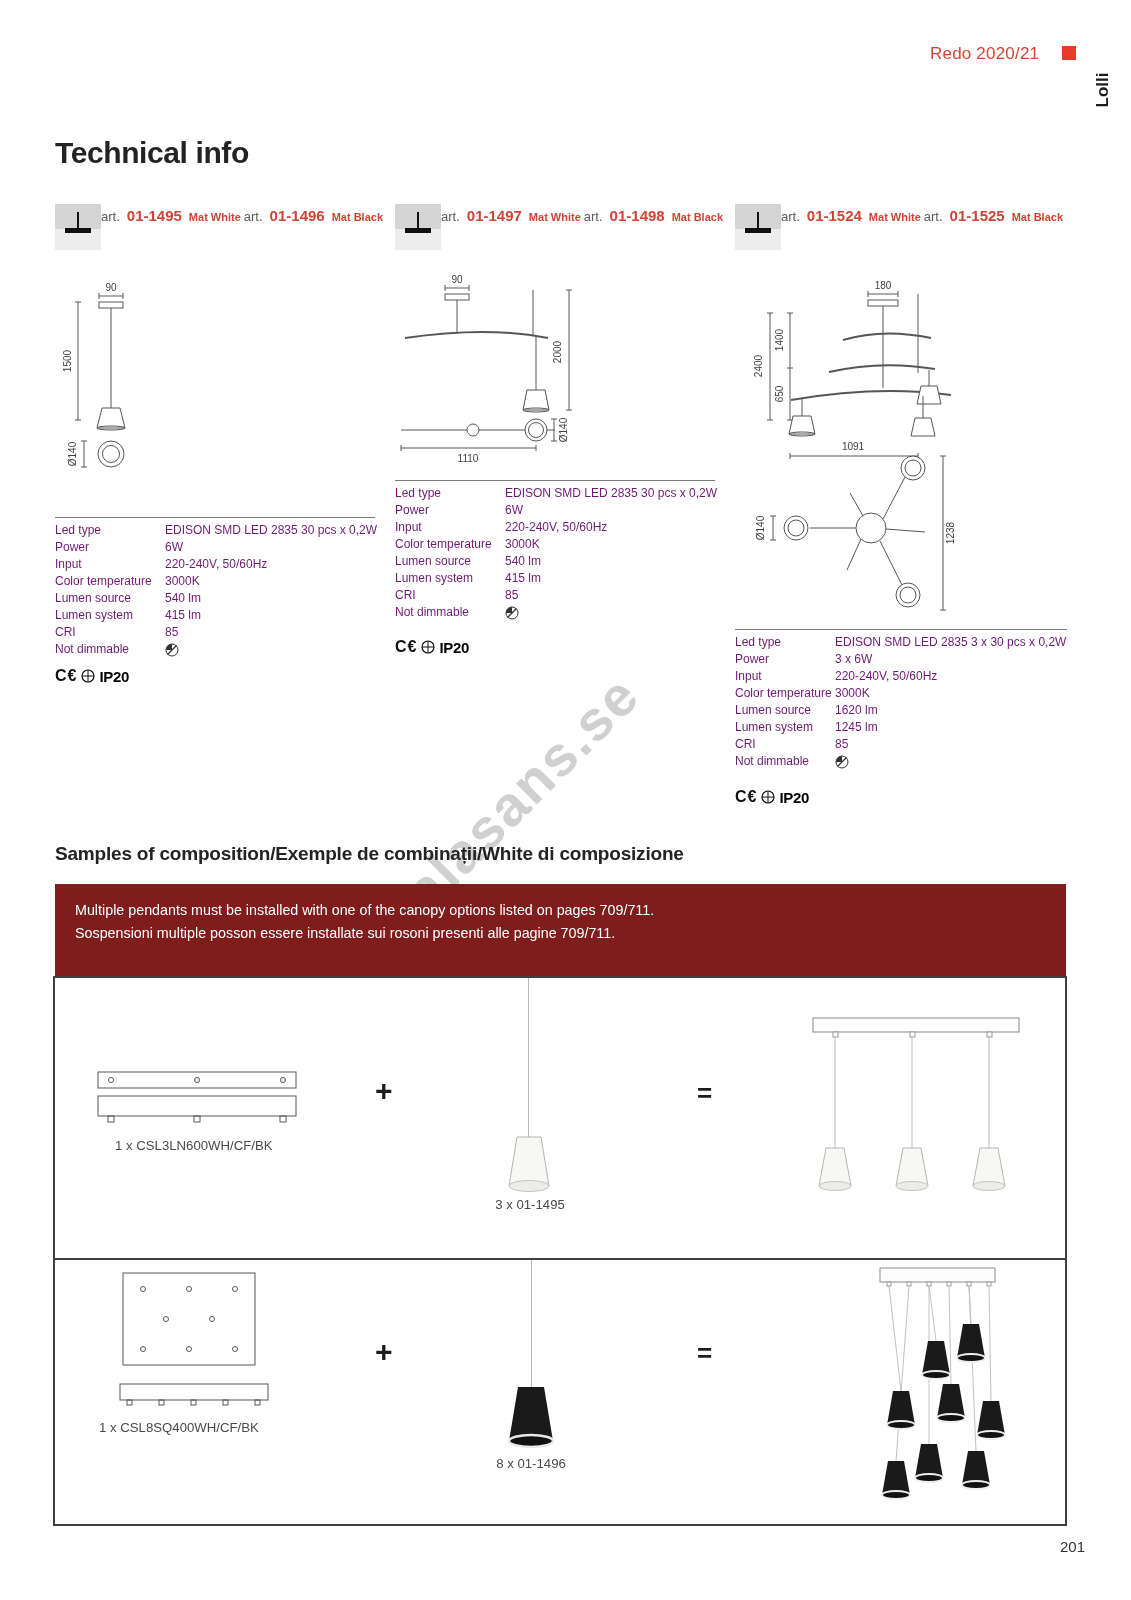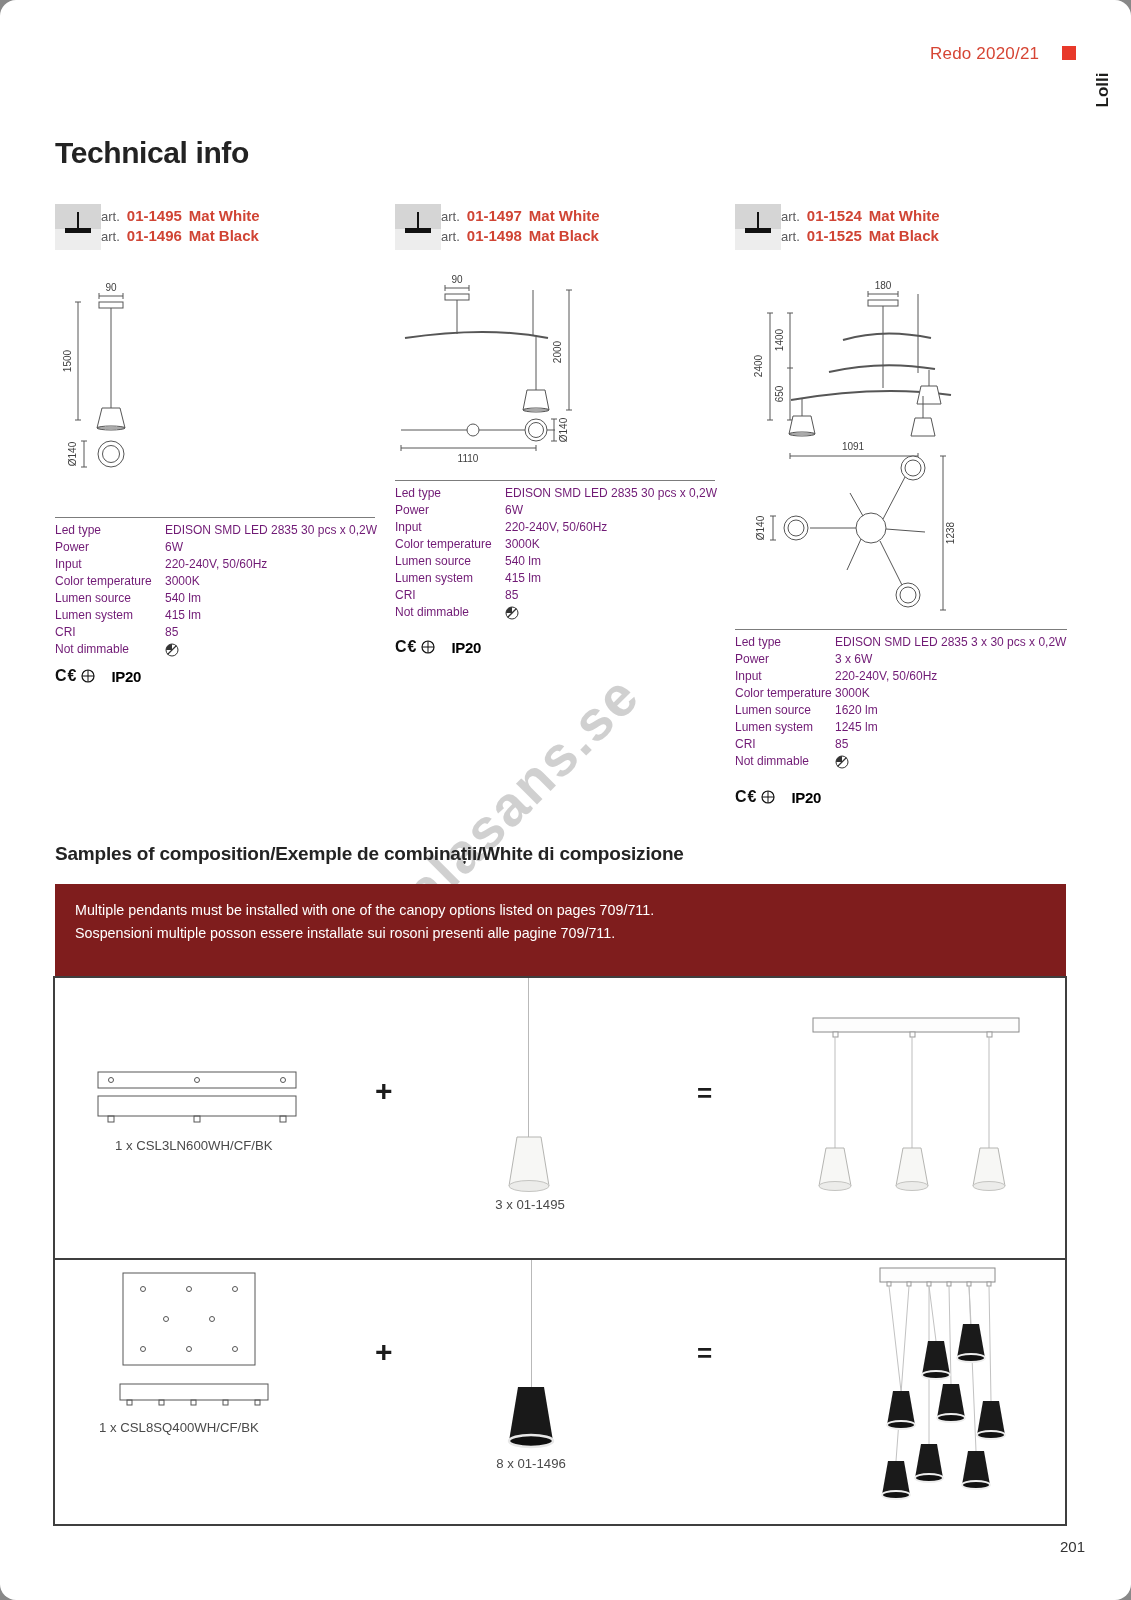--- a/index.html
+++ b/index.html
@@ -1,46 +1,46 @@
 <!DOCTYPE html>
 <html><head>
 <meta charset="utf-8">
 <style>
   html,body{margin:0;padding:0;background:#888;}
   .page{position:relative;width:1131px;height:1600px;background:#ffffff;margin:0 auto;
-        font-family:"Liberation Sans",sans-serif;color:#222;overflow:hidden;border-radius:16px;}
+        font-family:"Liberation Sans",sans-serif;color:#222;overflow:hidden;}
   .abs{position:absolute;}
   
   .catalog-ref{font-size:17px;color:#d64534;letter-spacing:.2px;}
   .catalog-square{width:14px;height:14px;background:#e8392a;}
   .side-label{font-size:17px;font-weight:700;color:#1d1d1b;transform:rotate(-90deg);text-align:center;}
   .page-title{font-size:30px;font-weight:700;color:#232323;letter-spacing:-.4px;}
   
   .art-icon{width:46px;height:46px;background:linear-gradient(#d5d5d5 0 55%,#ededed 55% 100%);}
-  .art-lines{display:flex;flex-direction:column;gap:3px;}
+  .art-lines{display:flex;gap:3px;}
   .art-line{display:flex;align-items:baseline;gap:7px;white-space:nowrap;}
   .art-prefix{font-size:13px;color:#5a5a5c;}
   .art-code{font-size:15px;font-weight:700;color:#d04434;}
-  .art-finish{font-size:15px;font-weight:700;color:#d04434;}
+  .art-finish{font-size:11px;font-weight:700;color:#d04434;}
   
   .draw line,.draw path,.draw rect,.draw circle,.draw ellipse{stroke:#565656;fill:none;stroke-width:1;}
   .draw .thick{stroke-width:2;}
   .draw .fillw{fill:#ffffff;}
   .dt{font-size:10px;fill:#3e3e3e;stroke:none;font-family:"Liberation Sans",sans-serif;}
   
   .spec{border-top:1px solid #7c7c7c;padding-top:4px;}
   .srow{display:flex;line-height:17px;font-size:12px;color:#701a75;}
   .sl{width:110px;flex:none;}
   .spec.t3 .sl{width:100px;}
   .sv{flex:1;white-space:nowrap;}
   .ndim{margin-top:2px;}
   
   .cert{display:flex;align-items:center;gap:4px;}
   .cert-ce{font-size:16px;font-weight:700;color:#111;letter-spacing:1px;}
-  .cert-ip{font-size:15px;font-weight:800;color:#000;letter-spacing:-.3px;margin-left:12px;}
+  .cert-ip{font-size:15px;font-weight:800;color:#000;letter-spacing:-.3px;}
   
   .watermark{font-size:56px;font-weight:600;color:rgba(150,150,150,.45);transform:rotate(-45deg);
              letter-spacing:2px;white-space:nowrap;pointer-events:none;}
   
   .samples-heading{font-size:19px;font-weight:700;color:#232323;letter-spacing:-.2px;}
   .notice{background:#7f1d1d;color:#fff;padding:15px 0 0 20px;}
   .notice div{font-size:14.3px;line-height:23px;}
   .comp-box{border:2px solid #3f3f3f;}
   .crow{position:relative;}
   .crow.first{border-bottom:2px solid #3f3f3f;}

